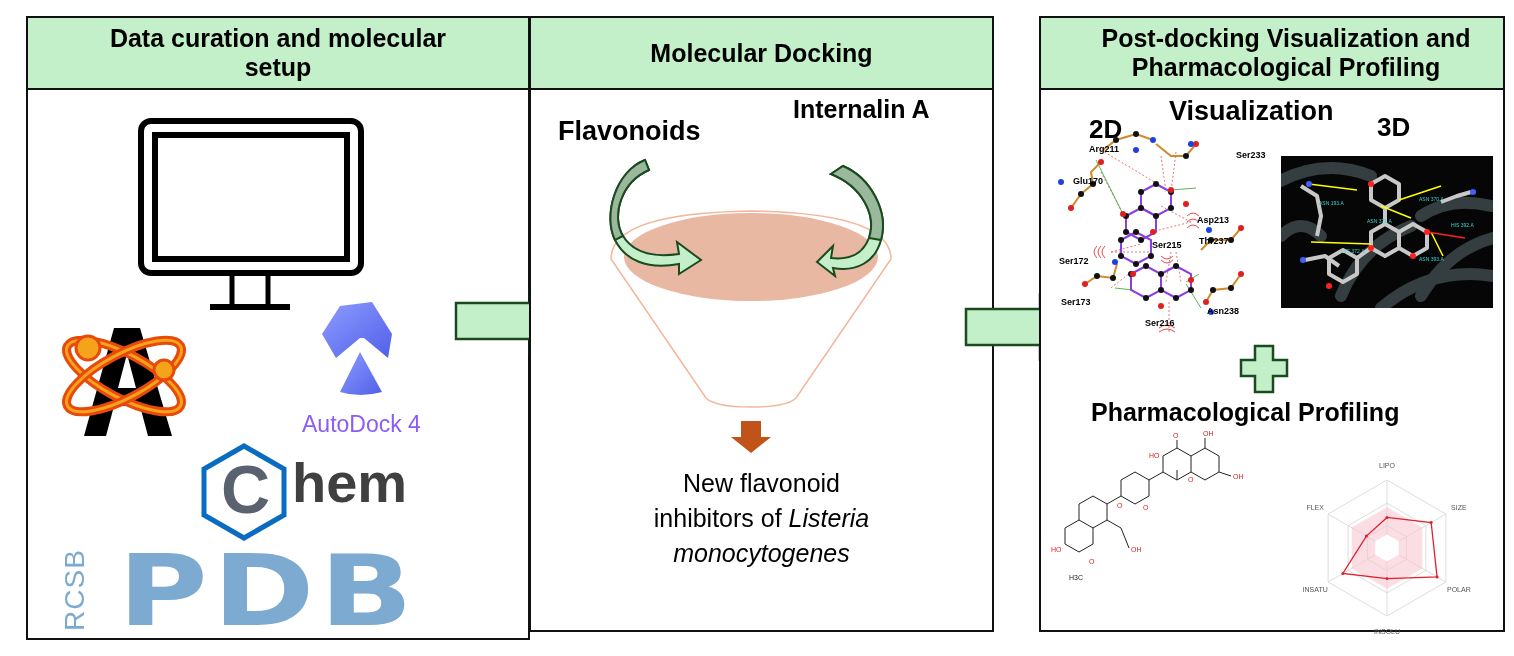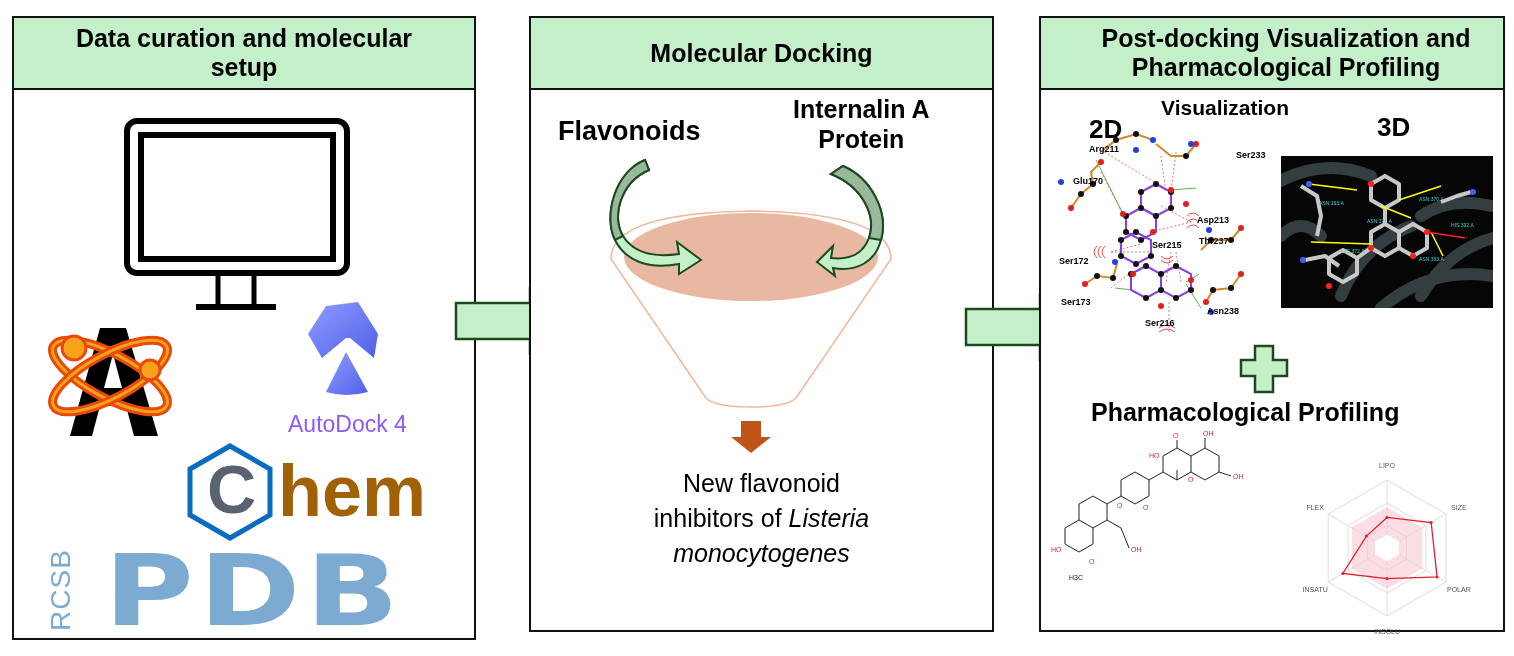--- a/index.html
+++ b/index.html
@@ -1,19 +1,19 @@
 <!DOCTYPE html>
 <html><head>
 <meta charset="utf-8">
 <style>
   html,body{margin:0;padding:0;background:#ffffff;}
   body{width:1514px;height:656px;position:relative;overflow:hidden;font-family:"Liberation Sans",sans-serif;color:#000;}
   .panel{position:absolute;border:2px solid #111;background:#fff;box-sizing:border-box;}
   .panel-header{position:absolute;left:0;right:0;top:0;background:#c3f0c8;border-bottom:2px solid #111;display:flex;align-items:center;justify-content:center;text-align:center;font-weight:bold;font-size:25px;line-height:29px;box-sizing:border-box;}
-  #p1{left:12px;top:16px;width:464px;height:624px;}
+  #p1{left:26px;top:16px;width:504px;height:624px;}
   #p1 .panel-header{height:72px;}
   #p2{left:529px;top:16px;width:465px;height:616px;}
   #p2 .panel-header{height:72px;}
   #p3{left:1039px;top:16px;width:466px;height:616px;}
   #p3 .panel-header{height:72px;padding-left:28px;}
   .abs{position:absolute;}
   .bold{font-weight:bold;}
   svg{position:absolute;overflow:visible;}
   .txt{position:absolute;white-space:nowrap;}
 </style>
@@ -56,42 +56,41 @@
     <path d="M30 8 L62 4 L82 36 L78 60 L54 40 L50 40 L26 60 L12 36 Z" fill="url(#adg)"></path>
     <path d="M50 54 L72 94 Q50 100 30 94 Z" fill="url(#adg)"></path>
   </svg>
   <div class="txt" style="left:274px;top:393px;font-size:23px;color:#8b5cf6;">AutoDock 4</div>
 
   <div class="abs" style="left:28px;top:432px;height:80px;width:380px;">
     <svg style="left:140px;top:-6px;" width="96" height="96" viewBox="0 0 96 96">
       <polygon points="48,2 88,25 88,71 48,94 8,71 8,25" fill="none" stroke="#0a6cc0" stroke-width="5"></polygon>
     </svg>
     <span class="txt bold" style="left:165px;top:0;font-size:68px;color:#5a6270;">C</span>
-    <span class="txt bold" style="left:236px;top:0;font-size:72px;color:#a16207;">hem</span>
+    <span class="txt bold" style="left:236px;top:0;font-size:56px;color:#404040;">hem</span>
   </div>
 
   <div class="abs" style="left:34px;top:530px;width:380px;height:80px;">
     <div class="txt" style="left:-28px;top:26px;font-size:28px;color:#7caad0;transform:rotate(-90deg);letter-spacing:1px;">RCSB</div>
     <div class="txt bold" style="left:56px;top:-14px;font-size:98px;color:#7caad0;letter-spacing:4px;transform:scaleX(1.25);transform-origin:left top;font-family:'DejaVu Sans',sans-serif;">PDB</div>
   </div>
 </div>
 
 <svg style="left:454px;top:288px;" width="110" height="66" viewBox="0 0 110 66">
   <polygon points="2,15 76,15 76,2 106,33 76,64 76,51 2,51" fill="#c3f0c8" stroke="#1b4a1f" stroke-width="2.5"></polygon>
 </svg>
 
 <div class="panel" id="p2">
   <div class="panel-header">
     <div>Molecular Docking</div>
   </div>
 
   <div class="txt bold" style="left:27px;top:98px;font-size:27px;">Flavonoids</div>
   <div class="txt bold" style="left:262px;top:76px;font-size:25px;text-align:center;line-height:30px;">
     <div>Internalin A</div>
-    <div>Protein</div>
   </div>
 
   <svg style="left:60px;top:175px;" width="320" height="240" viewBox="0 0 320 240">
     <path d="M20 66 Q20 20 160 18 Q300 20 300 66 L205 205 Q196 214 160 214 Q124 214 115 205 Z" fill="none" stroke="#f3b69a" stroke-width="1.5"></path>
     <ellipse cx="160" cy="64" rx="127" ry="44" fill="#e9b8a2"></ellipse>
   </svg>
 
   <svg style="left:80px;top:128px;" width="110" height="130" viewBox="0 0 110 130">
     <path d="M38 24 C10 36 0 70 12 90 C22 106 40 112 68 108 L66 96 L90 114 L68 128 L68 118 C36 124 14 114 4 94 C-8 70 4 26 34 14 Z" fill="#c3f0c8" stroke="#1b4a1f" stroke-width="2"></path>
     <path d="M38 24 C10 36 0 70 12 90 L4 94 C-8 70 4 26 34 14 Z" fill="#9ab89c" stroke="#1b4a1f" stroke-width="2"></path>
@@ -117,21 +116,21 @@
 </svg>
 
 <div class="panel" id="p3">
   <div class="panel-header">
     <div>
       <div>Post-docking Visualization and</div>
       <div>Pharmacological Profiling</div>
     </div>
   </div>
 
-  <div class="txt bold" style="left:120px;top:78px;font-size:21px;">Visualization</div>
+  <div class="txt bold" style="left:128px;top:78px;font-size:27px;">Visualization</div>
   <div class="txt bold" style="left:48px;top:96px;font-size:26px;">2D</div>
   <div class="txt bold" style="left:312px;top:94px;font-size:26px;margin-left:24px;">3D</div>
 
   <div class="abs" style="left:0;top:114px;width:240px;height:210px;text-align:right;">
     <svg style="left:0;top:0;" width="240" height="210" viewBox="0 0 240 210">
       <g stroke="#e85050" stroke-width="0.8" stroke-dasharray="2,2" fill="none">
         <line x1="60" y1="18" x2="130" y2="60"></line>
           <line x1="120" y1="24" x2="125" y2="60"></line>
         <line x1="135" y1="20" x2="130" y2="60"></line>
           <line x1="60" y1="40" x2="82" y2="82"></line>

